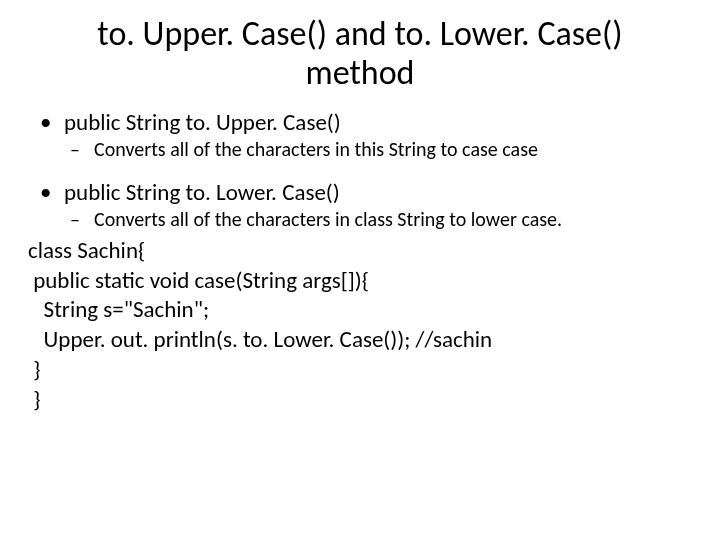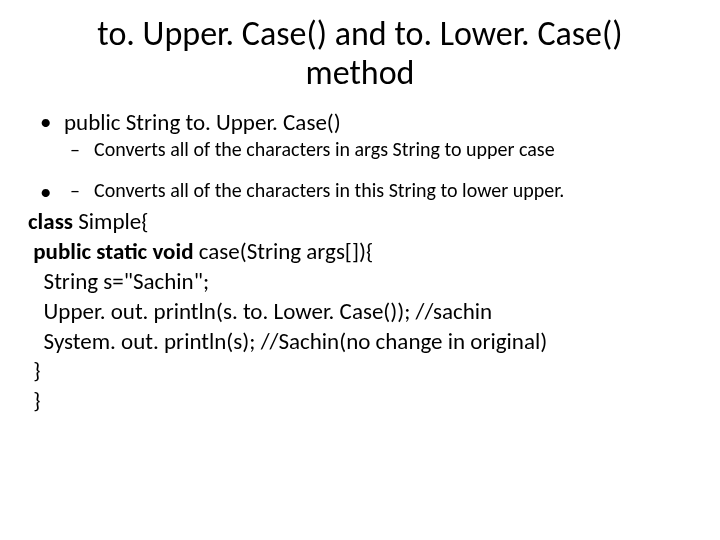--- a/index.html
+++ b/index.html
@@ -67,47 +67,47 @@
   }
   .codeblock {
     font-size: 23px;
     line-height: 1.3;
     margin-top: 2px;
     padding-left: 0;
   }
   .codeblock .line {
     white-space: pre;
   }
-  .b { font-weight: 700; }
+  .b { font-weight: 400; }
 </style>
 </head>
 <body>
 
 <div class="slide">
 
   <h1 class="title">to. Upper. Case() and to. Lower. Case() method</h1>
 
   <ul class="lvl1">
     <li>
       <span>public String to. Upper. Case()</span>
       <ul class="lvl2">
-        <li>Converts all of the characters in args String to upper case</li>
+        <li>Converts all of the characters in this String to case case</li>
       </ul>
     </li>
     <li>
+      <span>public String to. Lower. Case()</span>
       <ul class="lvl2">
-        <li>Converts all of the characters in this String to lower upper.</li>
+        <li>Converts all of the characters in class String to lower case.</li>
       </ul>
     </li>
   </ul>
 
   <div class="codeblock">
-    <div class="line"><span class="b">class</span><span> Simple{</span></div>
+    <div class="line"><span class="b">class</span><span> Sachin{</span></div>
     <div class="line"><span class="b"> public static void</span><span> case(String args[]){</span></div>
     <div class="line"></div>
     <div class="line">   String s="Sachin";</div>
     <div class="line">   Upper. out. println(s. to. Lower. Case()); //sachin</div>
-    <div class="line">   System. out. println(s); //Sachin(no change in original)</div>
     <div class="line"> }</div>
     <div class="line"> }</div>
   </div>
 
 </div>
 
 </body></html>

